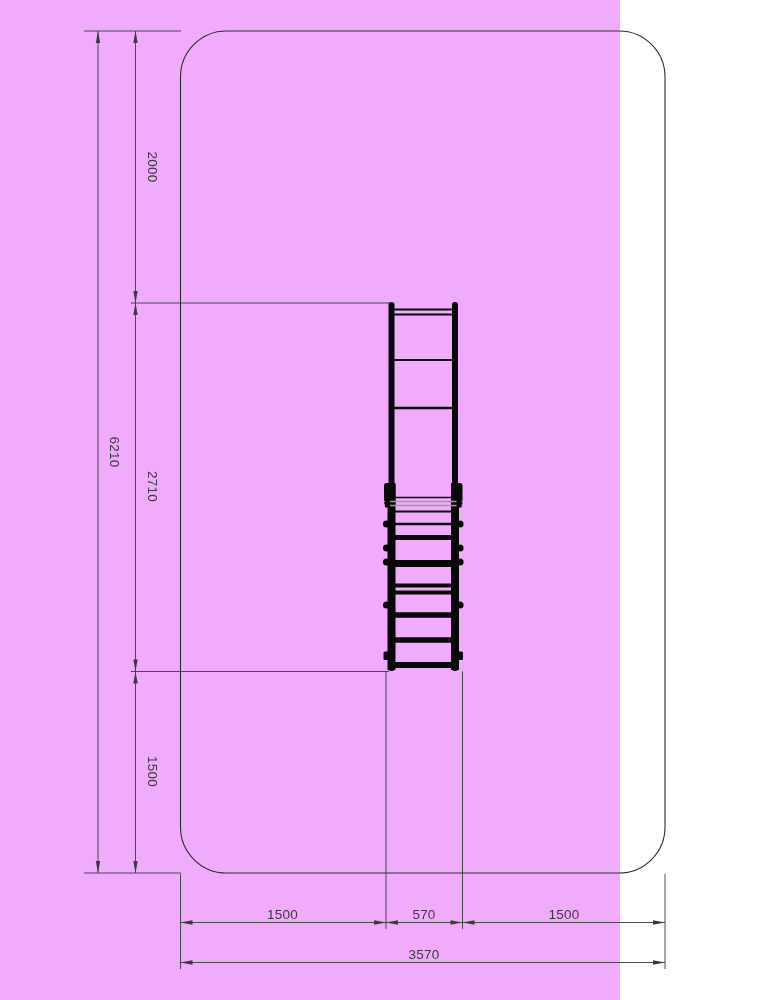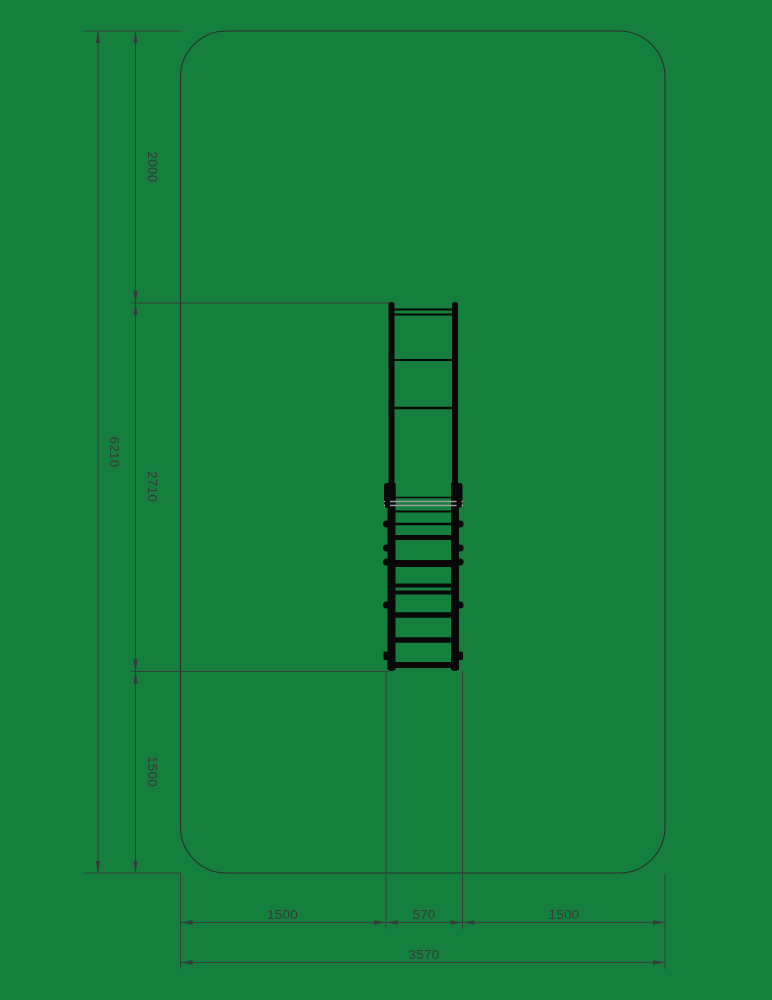--- a/index.html
+++ b/index.html
@@ -5,23 +5,23 @@
   html, body {
     margin: 0;
     padding: 0;
     background: #ffffff;
     width: 772px;
     height: 1000px;
     overflow: hidden;
   }
   .drawing-wrap {
     position: relative;
-    width: 772px;
+    width: 620px;
     height: 1000px;
-    background: #15803d;
+    background: #f0abfc;
   }
   svg {
     display: block;
   }
   text {
     font-family: "Liberation Sans", "DejaVu Sans", sans-serif;
     font-size: 13.5px;
     fill: #3a3a3a;
     letter-spacing: 0.2px;
   }

